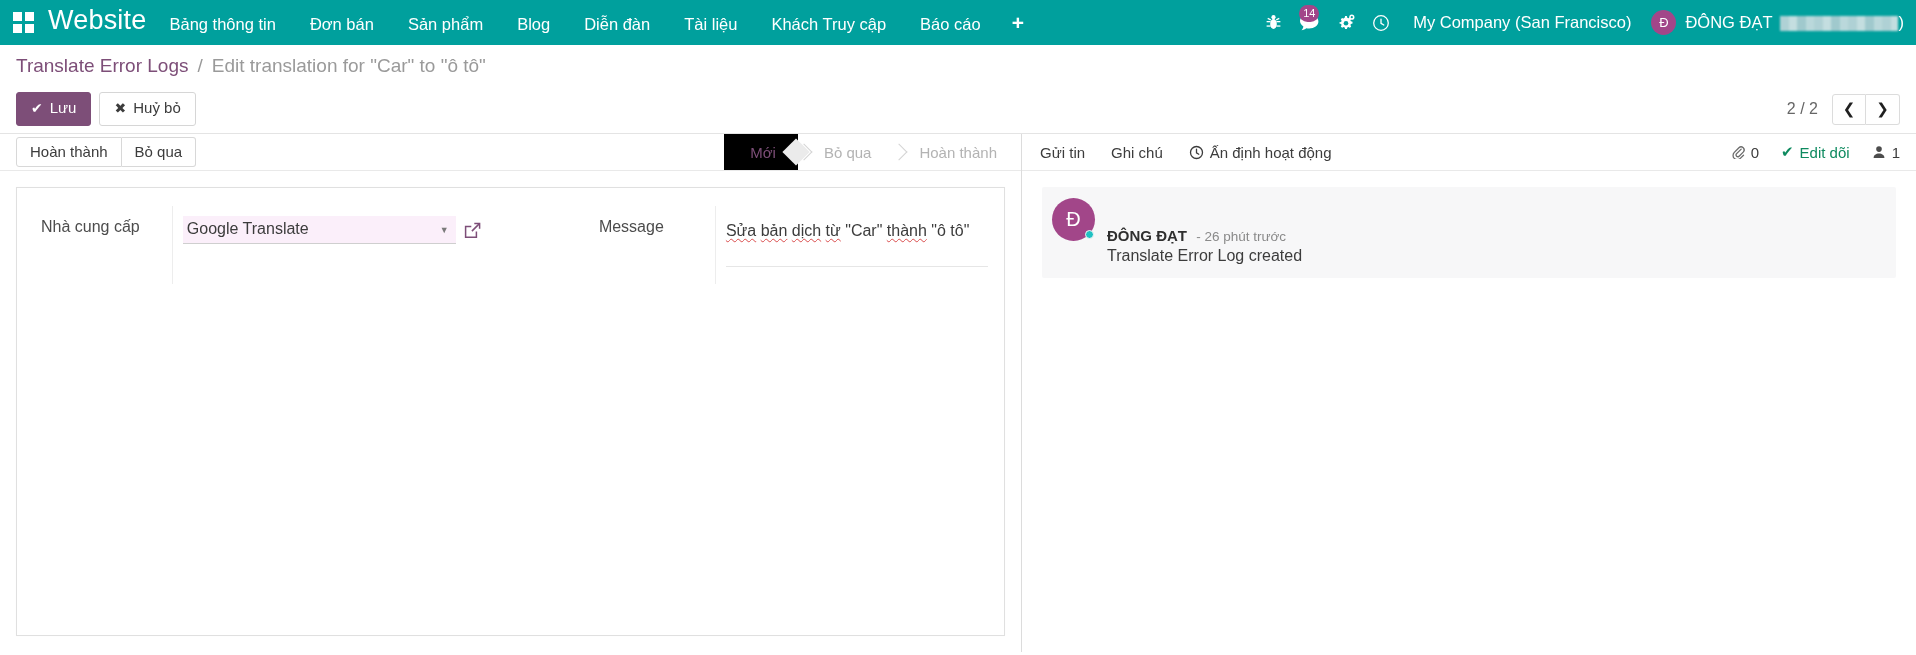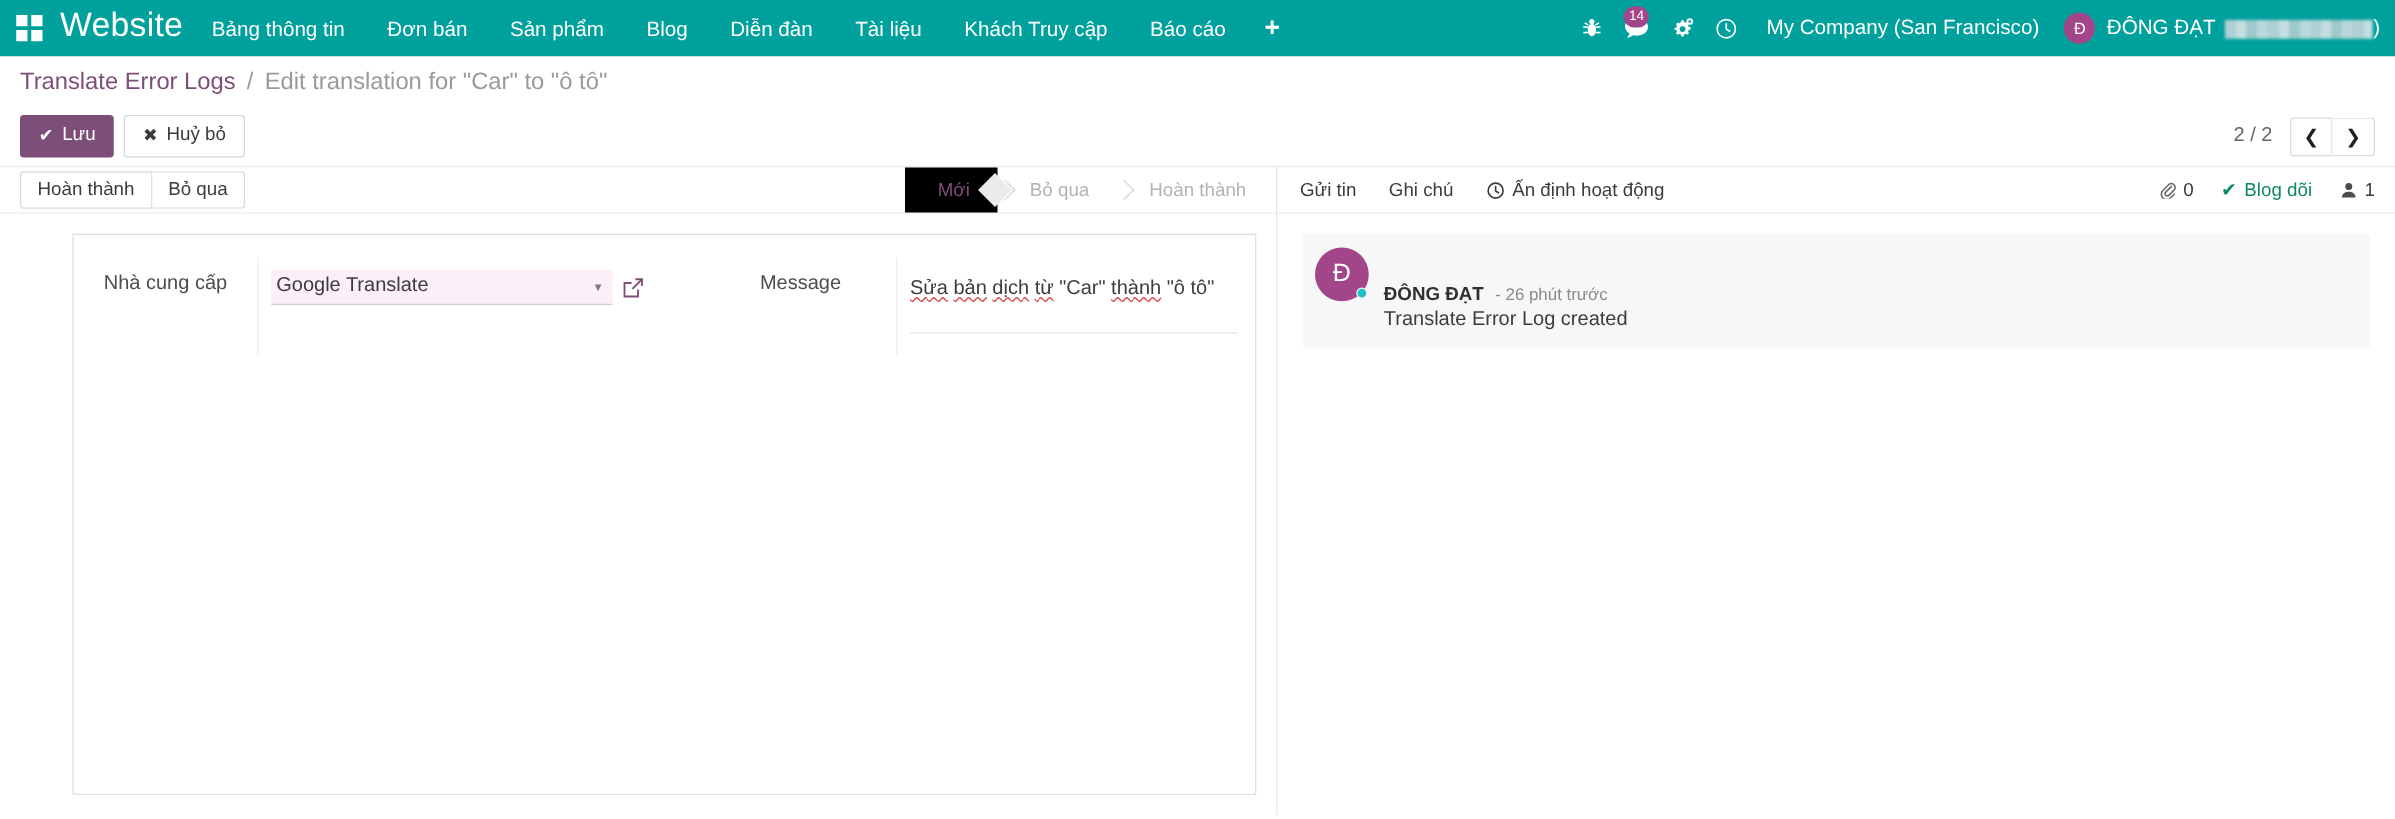--- a/index.html
+++ b/index.html
@@ -248,21 +248,20 @@
     flex: 1;
     padding: 16px;
     background: #ffffff;
   }
   .sheet {
     border: 1px solid #e0e0e0;
     background: #ffffff;
     height: 100%;
     padding: 18px 0 0 0;
     box-shadow: 0 0 2px rgba(0,0,0,.02);
-    margin-left: 42px;
   }
   .form-group {
     display: flex;
     align-items: flex-start;
     padding: 0 0 0 0;
   }
   .flabel {
     font-size: 16px;
     color: #4c4c4c;
     padding: 12px 12px 12px 24px;
@@ -564,21 +563,21 @@
         <span class="ch-stat">
           <span class="ic">
             <svg width="14" height="14" viewBox="0 0 14 14" fill="none" stroke="#6b6b6b" stroke-width="1.3">
               <path d="M10.2 4.1L5.4 8.9a1.8 1.8 0 002.5 2.5l4.3-4.3a3 3 0 00-4.3-4.3L3.3 7.4a4.2 4.2 0 006 6l3.2-3.2" stroke-linecap="round"></path>
             </svg>
           </span>
           <span>0</span>
         </span>
         <span class="ch-stat follow">
           <span class="ic">✔</span>
-          <span>Blog dõi</span>
+          <span>Edit dõi</span>
         </span>
         <span class="ch-stat">
           <span class="ic">
             <svg width="14" height="14" viewBox="0 0 14 14" fill="#4c4c4c">
               <circle cx="7" cy="4.1" r="2.8"></circle>
               <path d="M1.6 13c0-3 2.4-4.6 5.4-4.6s5.4 1.6 5.4 4.6z"></path>
             </svg>
           </span>
           <span>1</span>
         </span>

